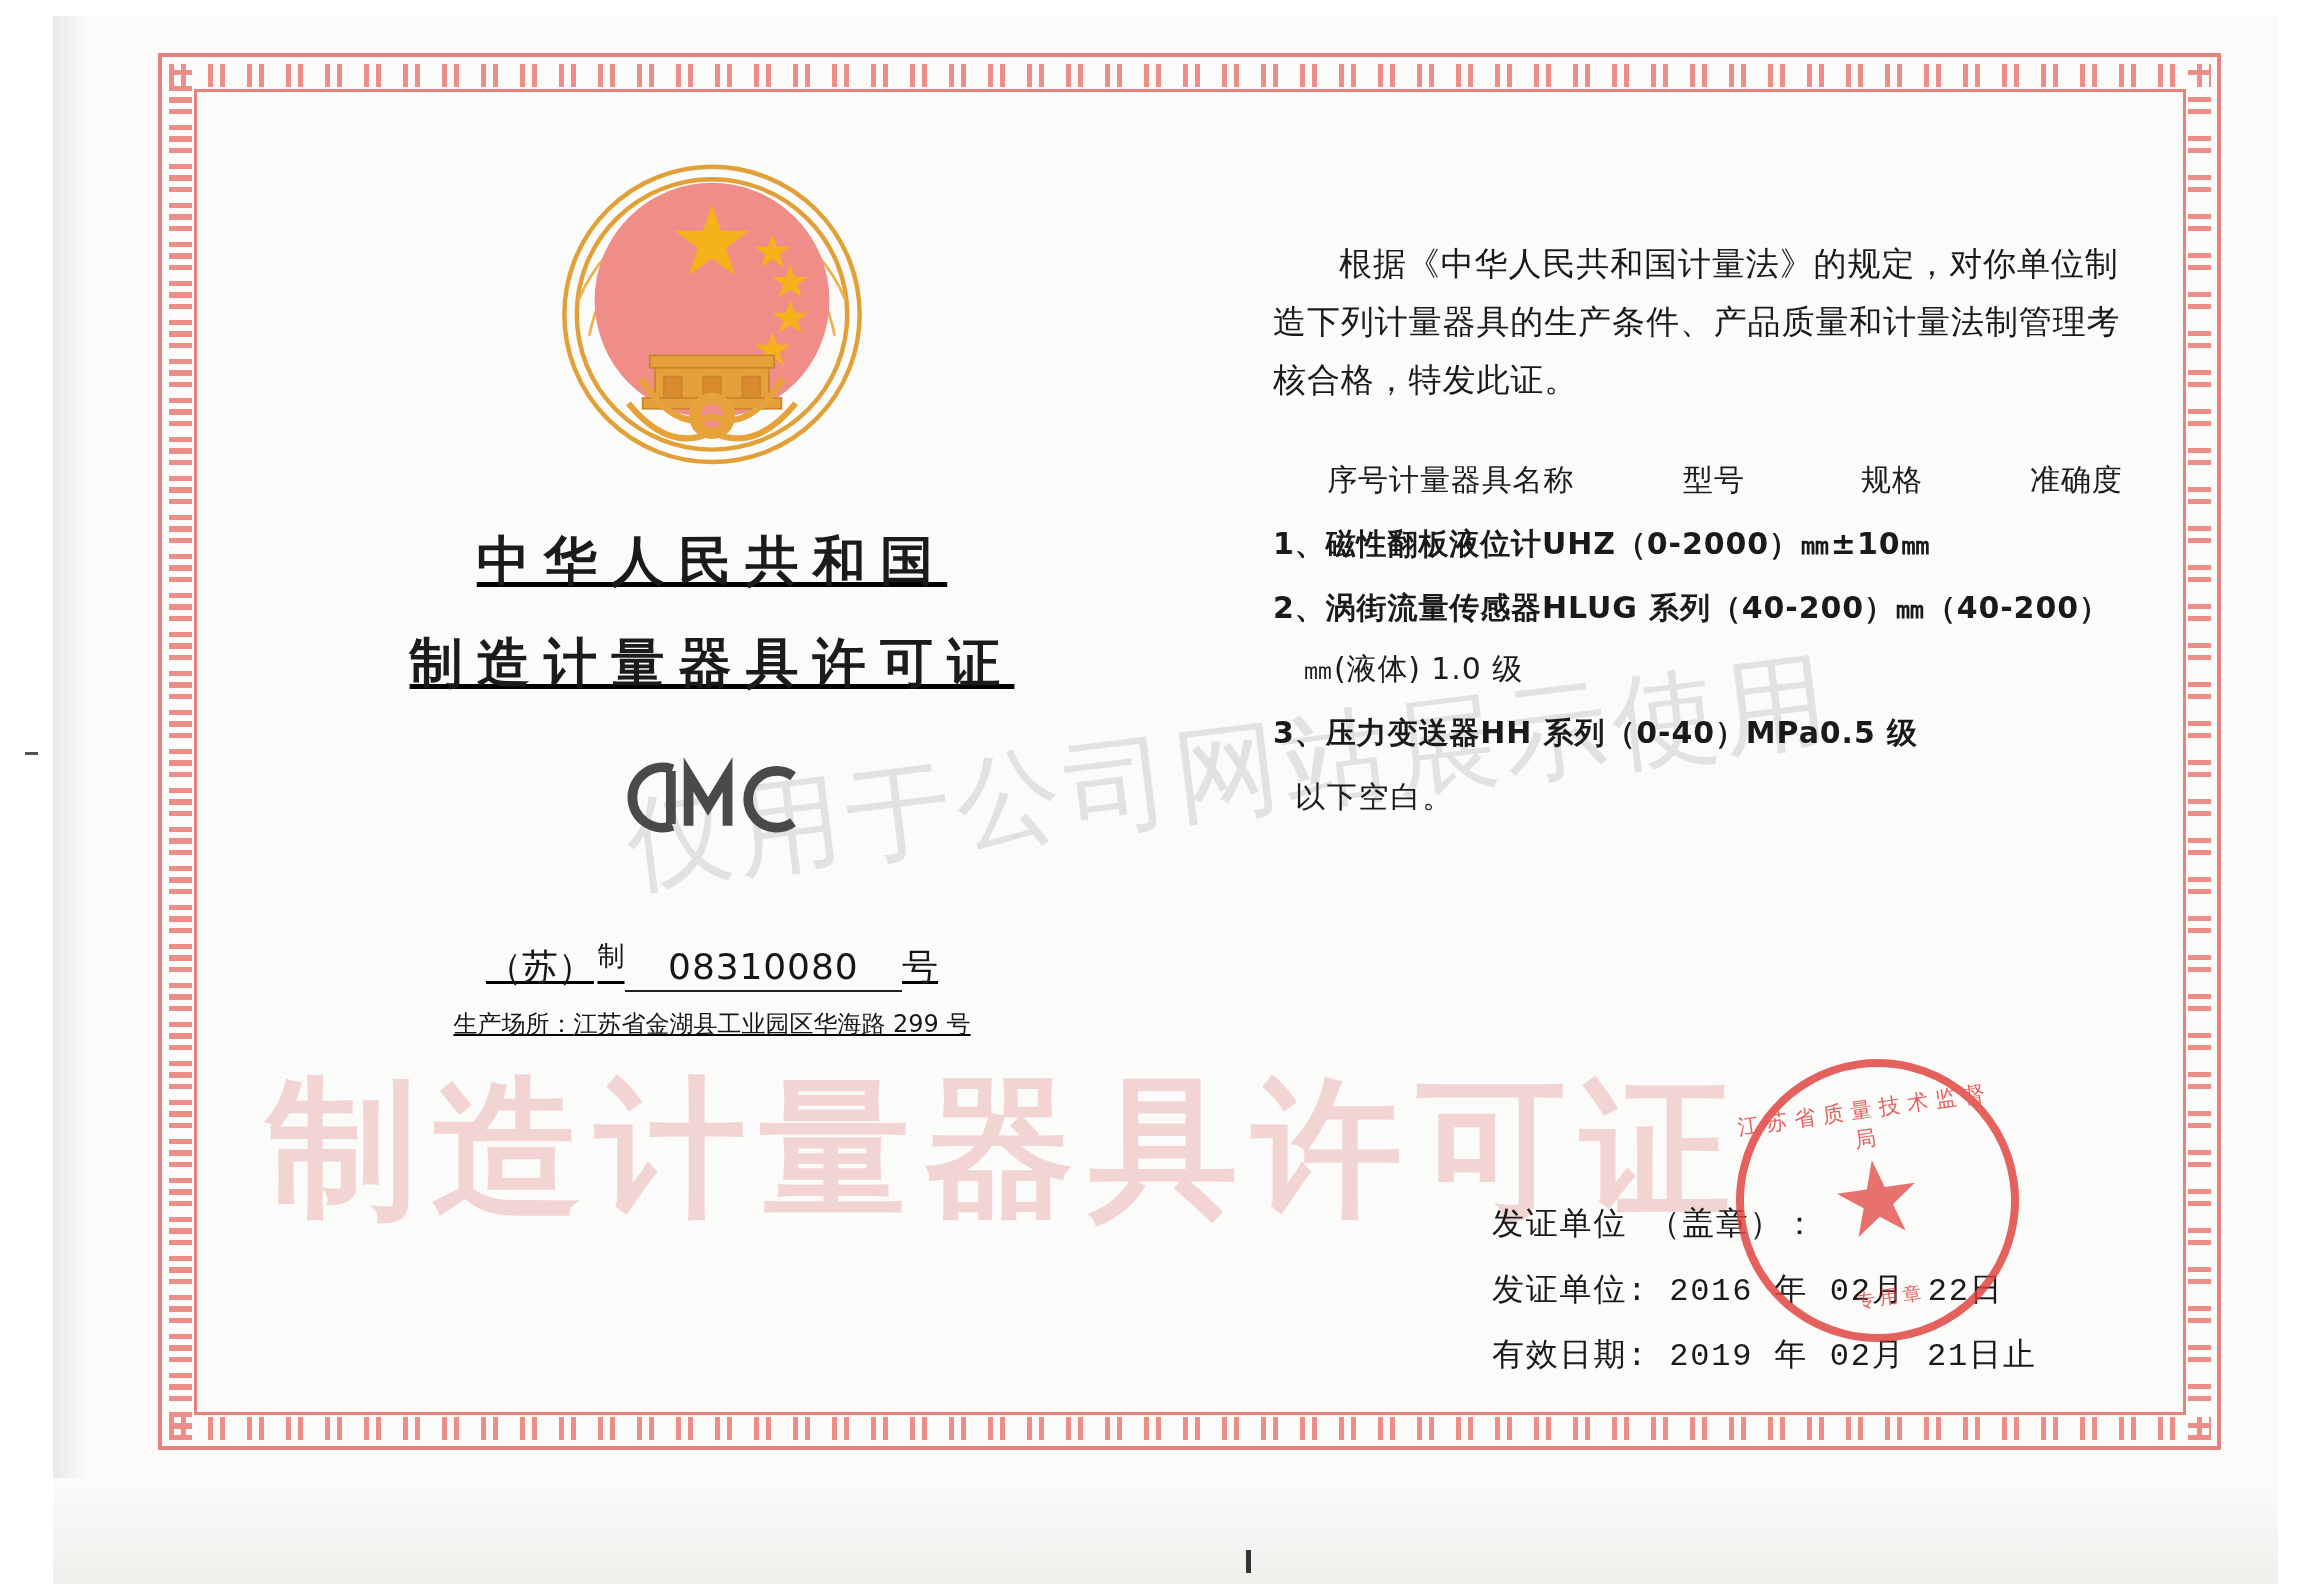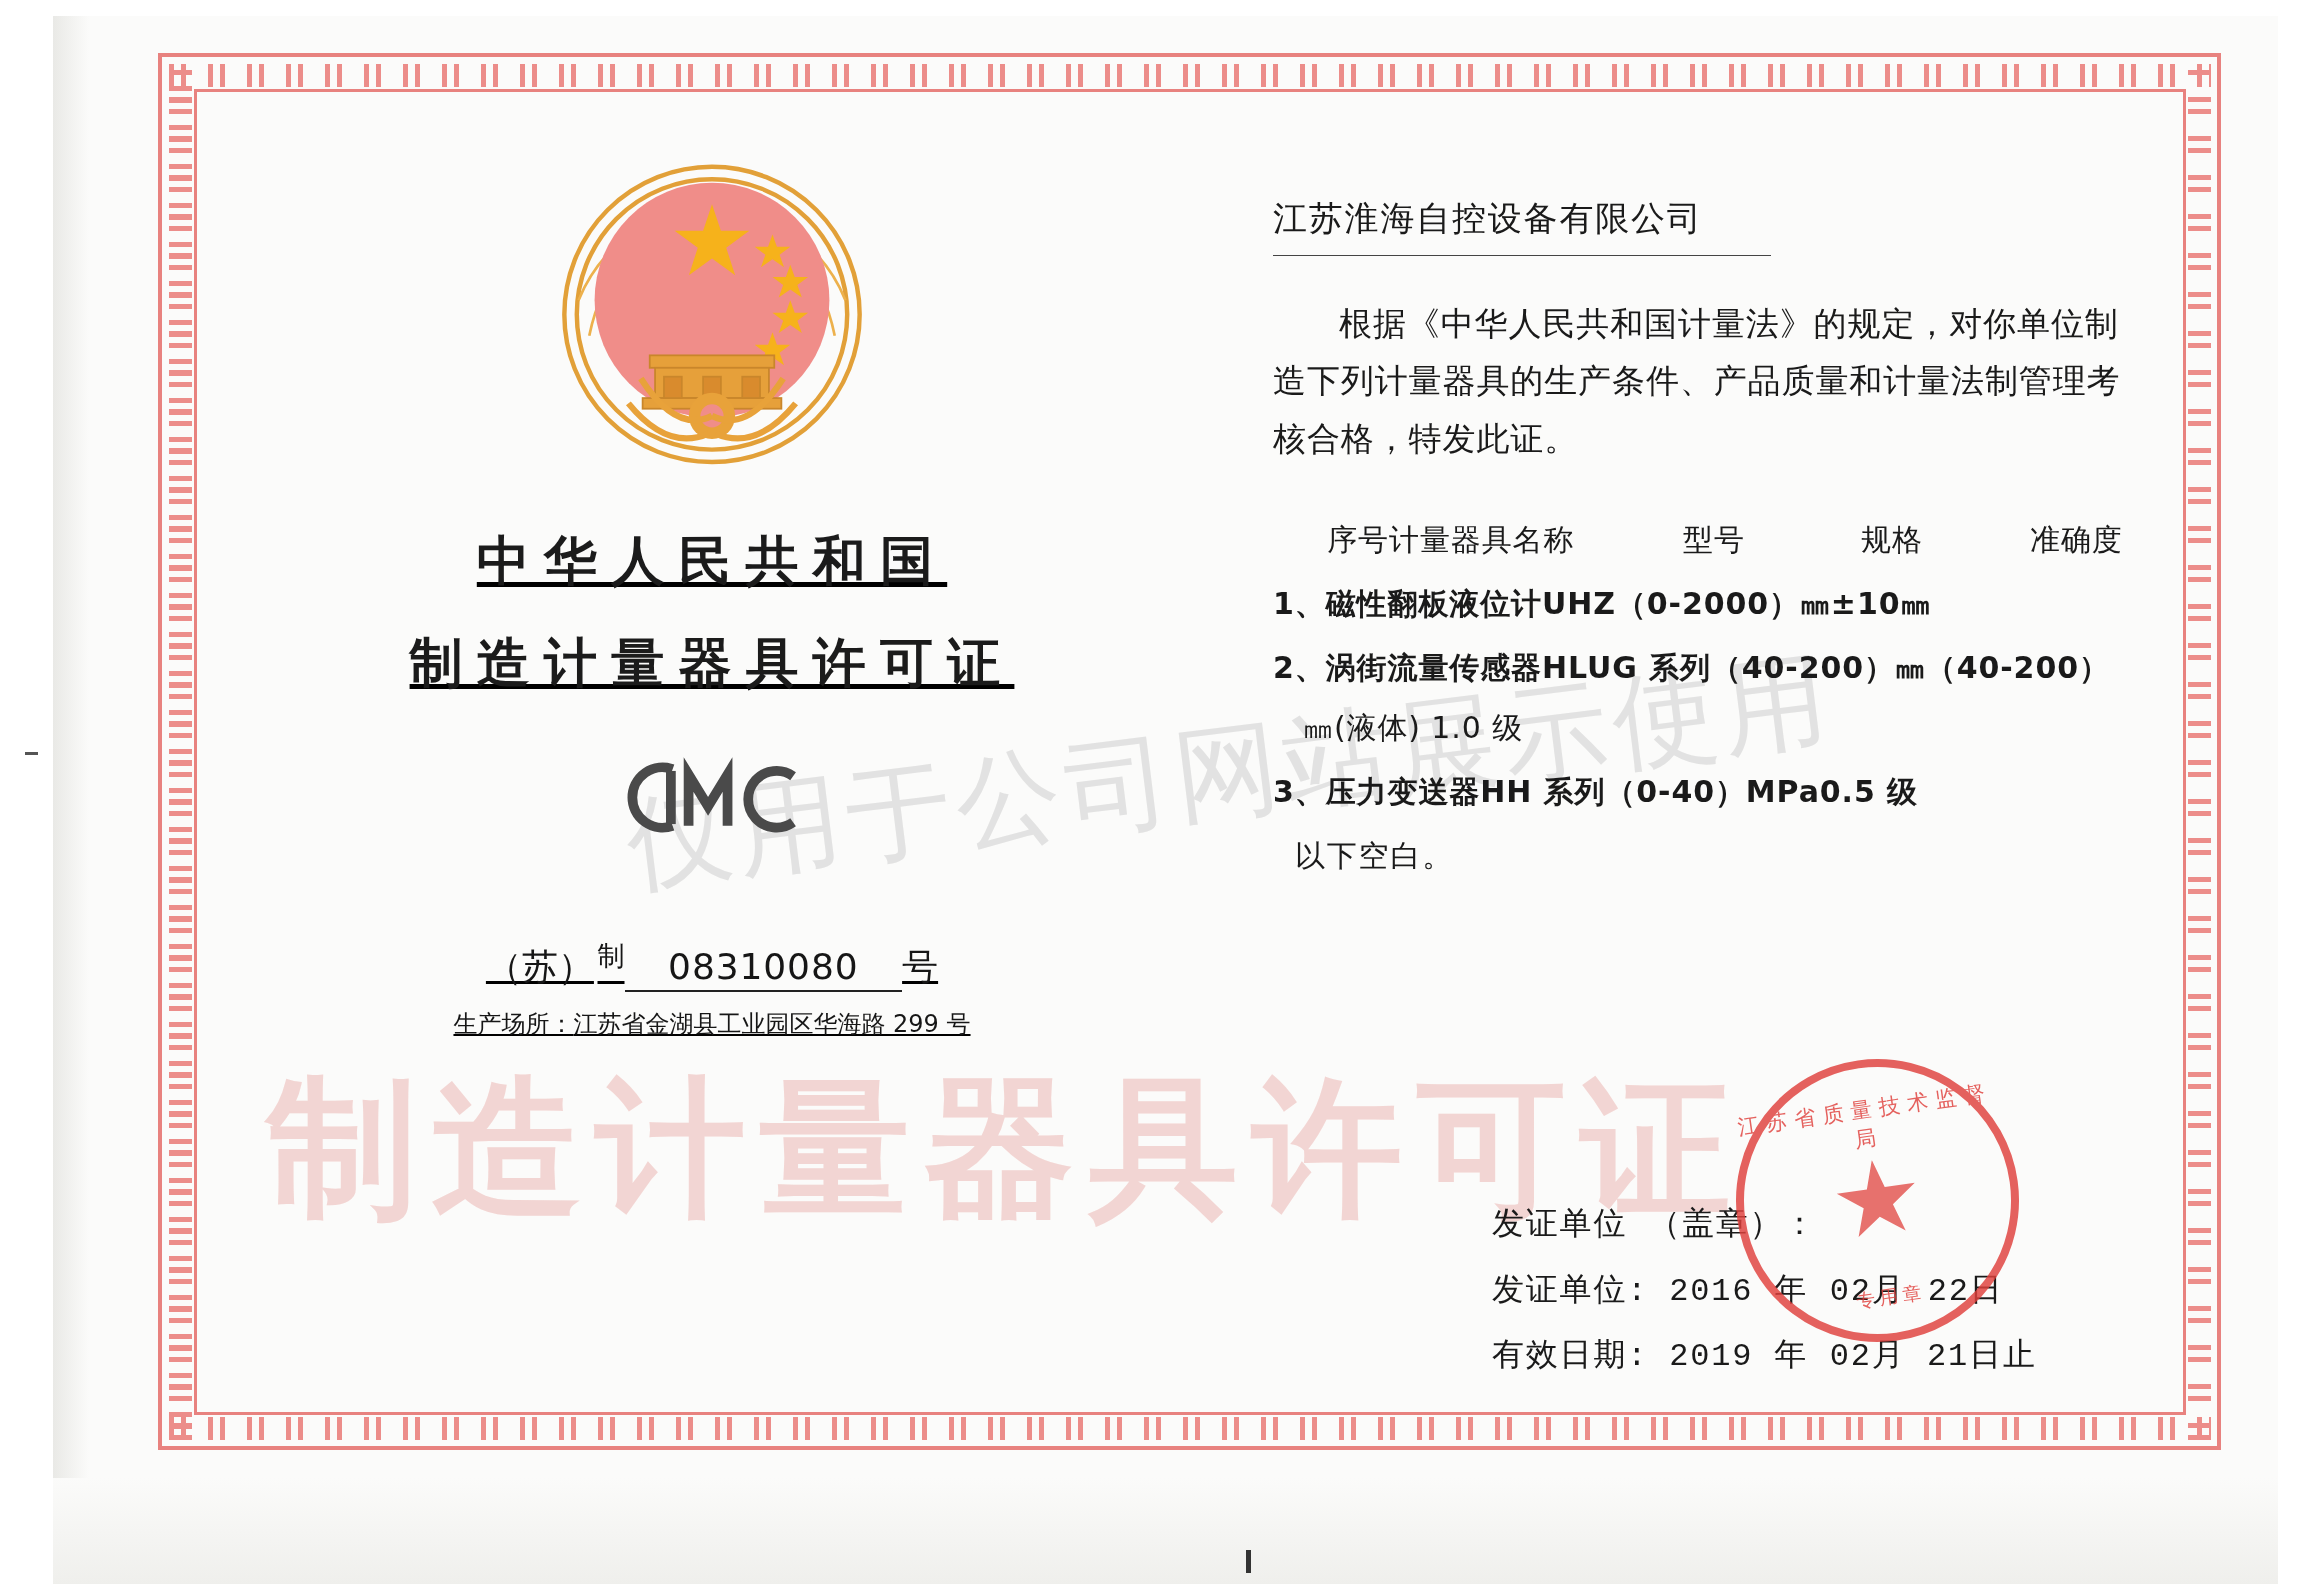--- a/index.html
+++ b/index.html
@@ -405,21 +405,20 @@
     <div id="cert-no-row">
       <span>（苏）</span><span id="cert-no-sup">制</span><span id="cert-no-value">08310080</span><span>号</span>
     </div>
 
     <div id="site-row">
       <span>生产场所：</span><span>江苏省金湖县工业园区华海路 299 号</span>
     </div>
   </div>
 
   <div id="right-col">
-    <div id="company-name">江苏淮海自控设备有限公司</div>
     <div id="legal-paragraph">根据《中华人民共和国计量法》的规定，对你单位制造下列计量器具的生产条件、产品质量和计量法制管理考核合格，特发此证。</div>
 
     <div id="instrument-table">
       <div id="instrument-head">
         <span class="col-no">序号</span><span class="col-name">计量器具名称</span><span class="col-model">型号</span><span class="col-spec">规格</span><span class="col-acc">准确度</span>
       </div>
 
       <div class="inst-row">
         <span class="col-no">1、</span><span class="col-name">磁性翻板液位计</span><span class="col-model">UHZ</span><span class="col-spec">（0-2000）㎜</span><span class="col-acc">±10㎜</span>
       </div>

